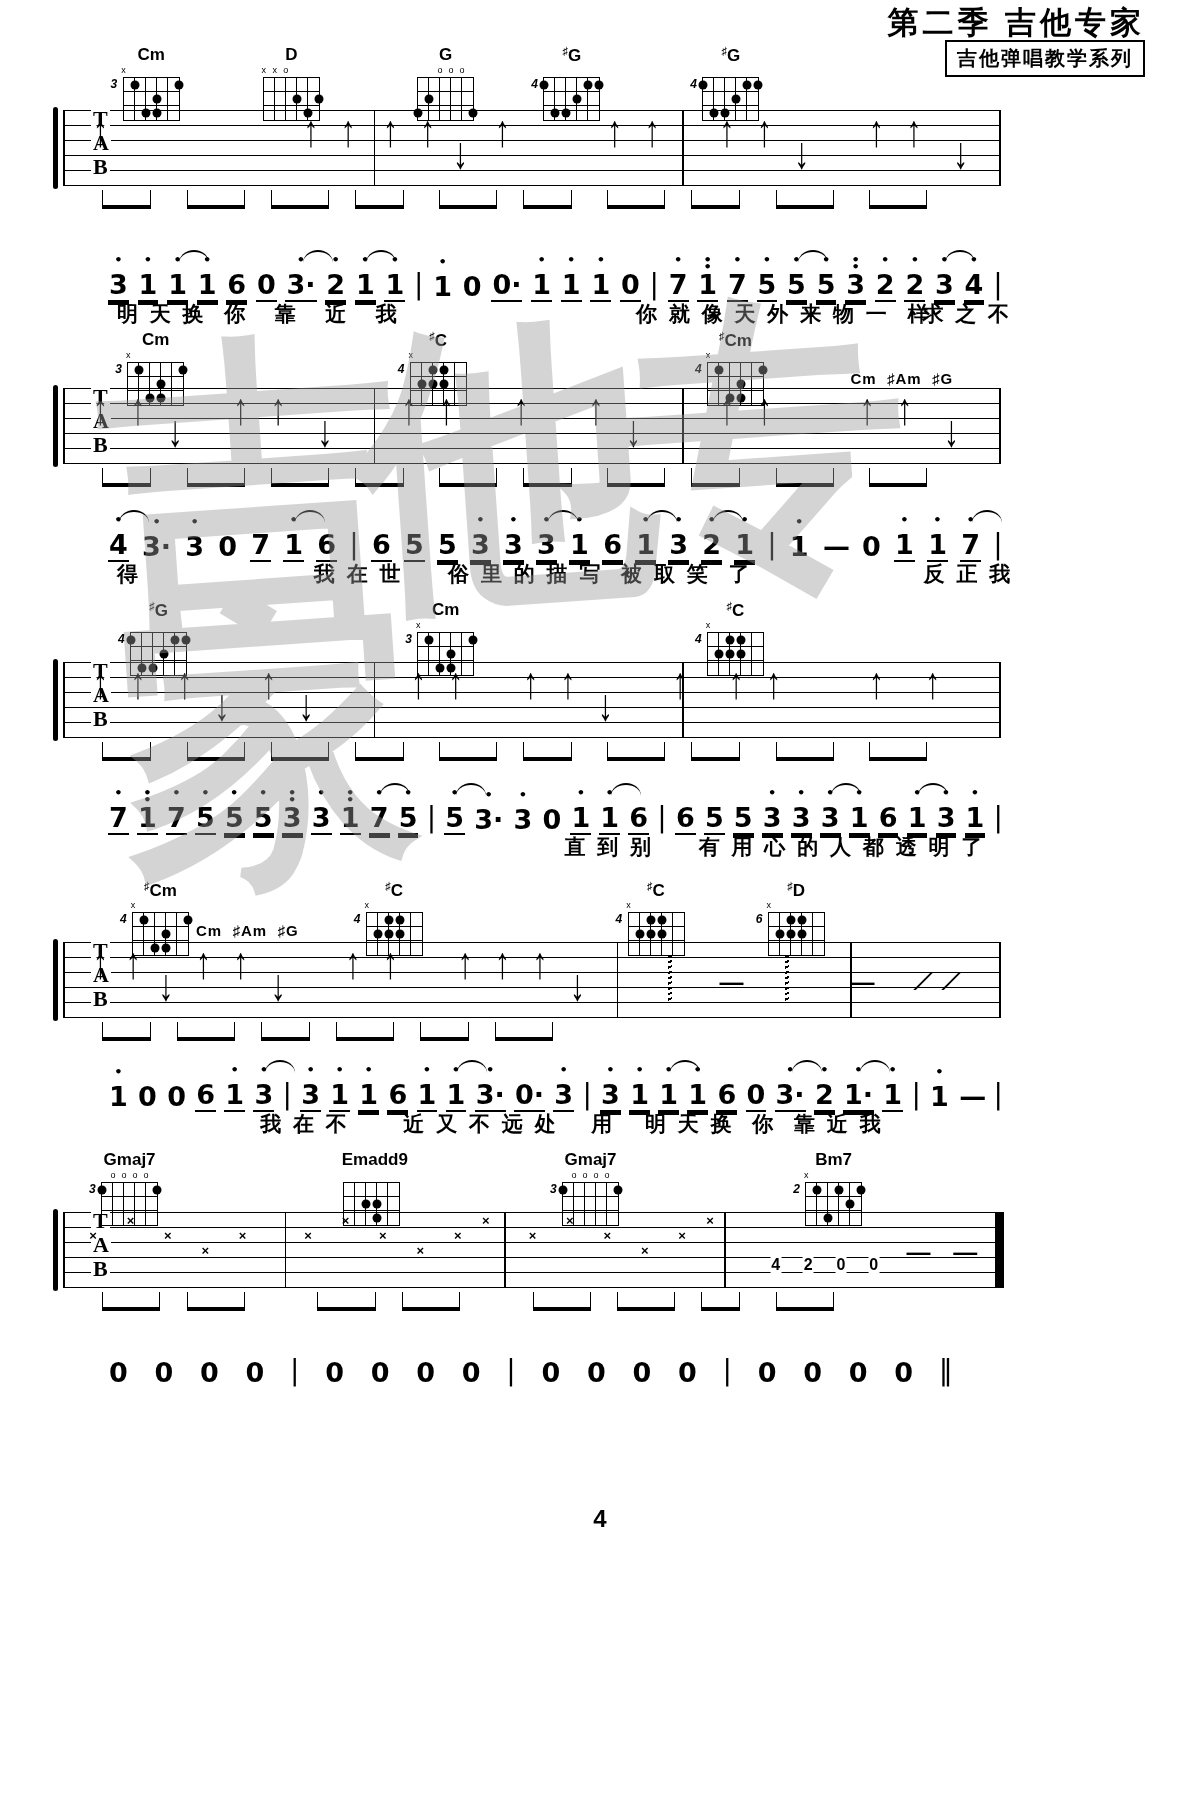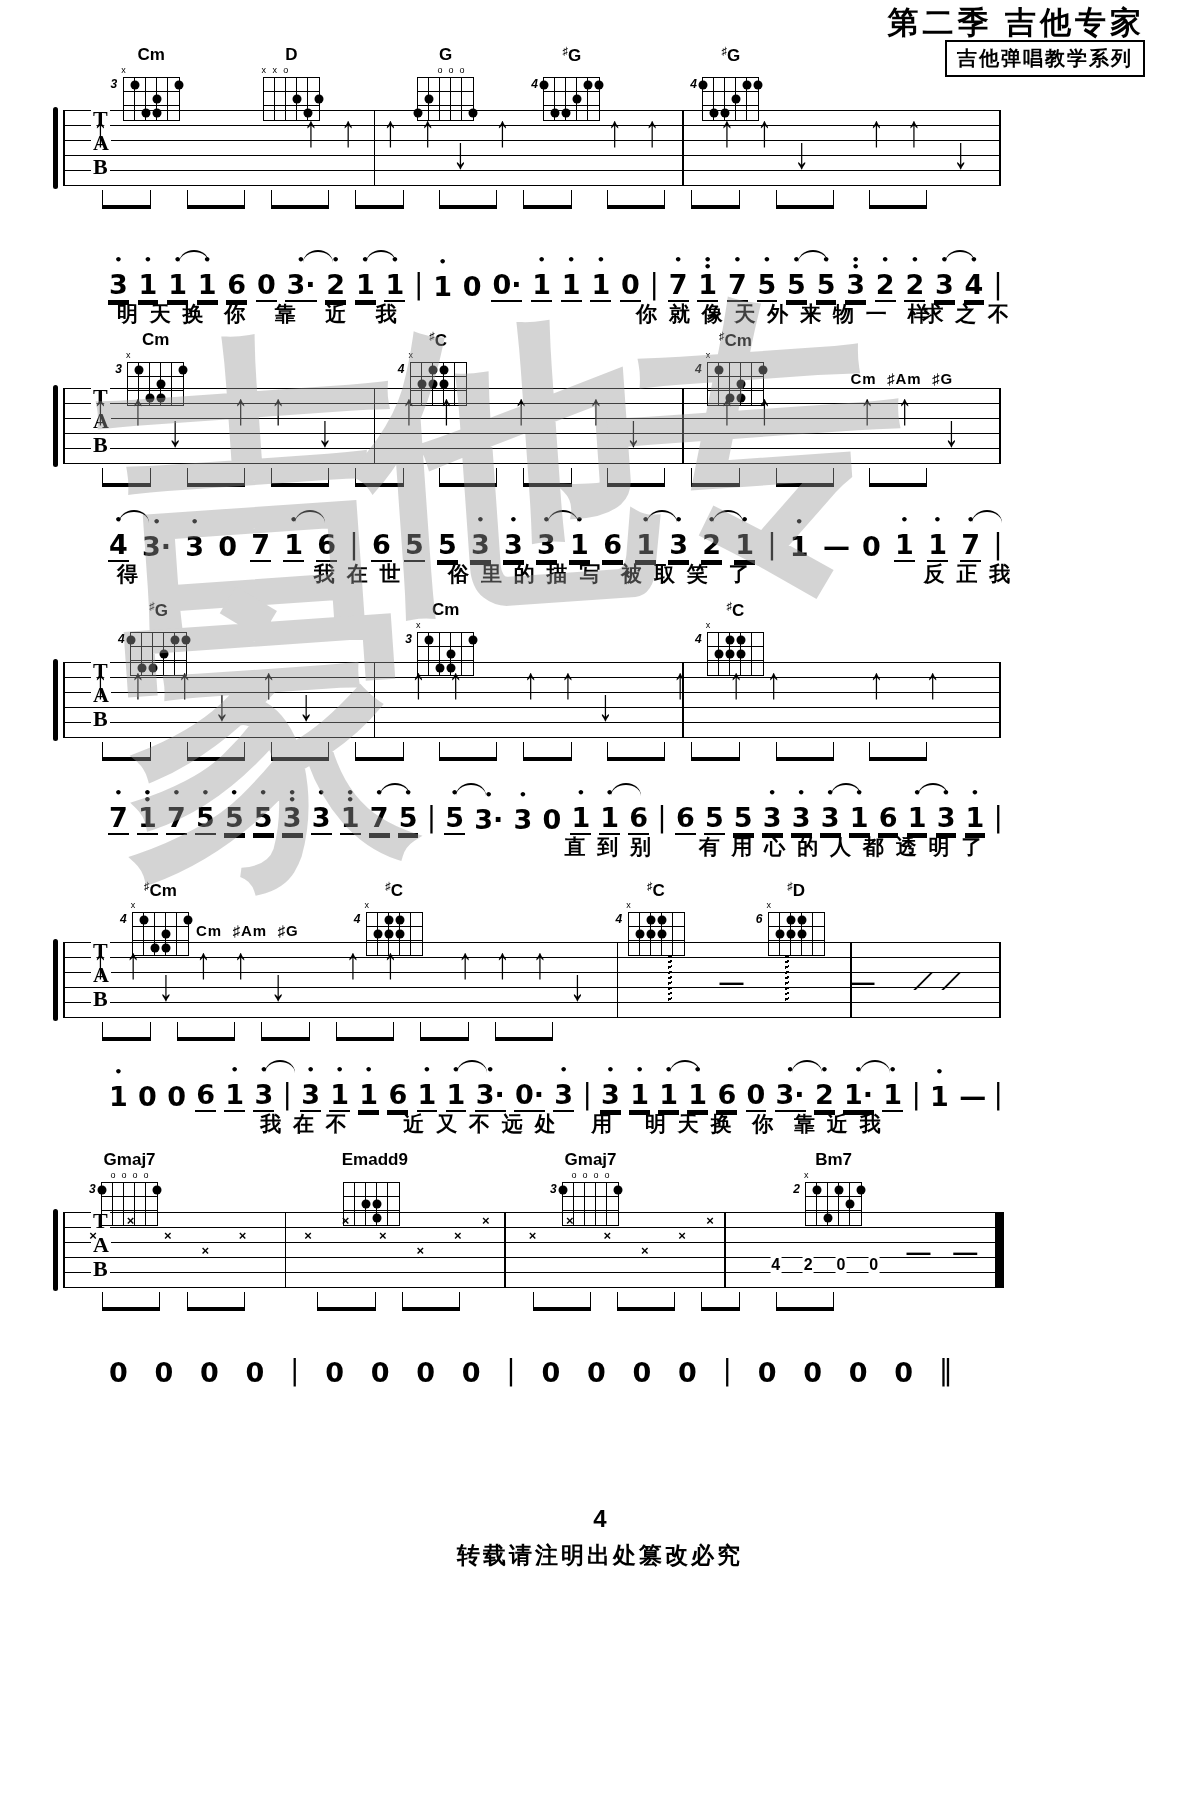--- a/index.html
+++ b/index.html
@@ -925,14 +925,13 @@
         <span class="tk">0</span>
         <span class="tk">0</span>
         <span class="tk">0</span>
         <span class="tk bar">‖</span>
       </div>
     </div>
 
   <div class="wm wm-cn">吉他专家</div>
 
   <div class="pgnum">4</div>
-  <div class="notice">转载请注明出处篡改必究</div>
 </div>
 
 </body></html>

